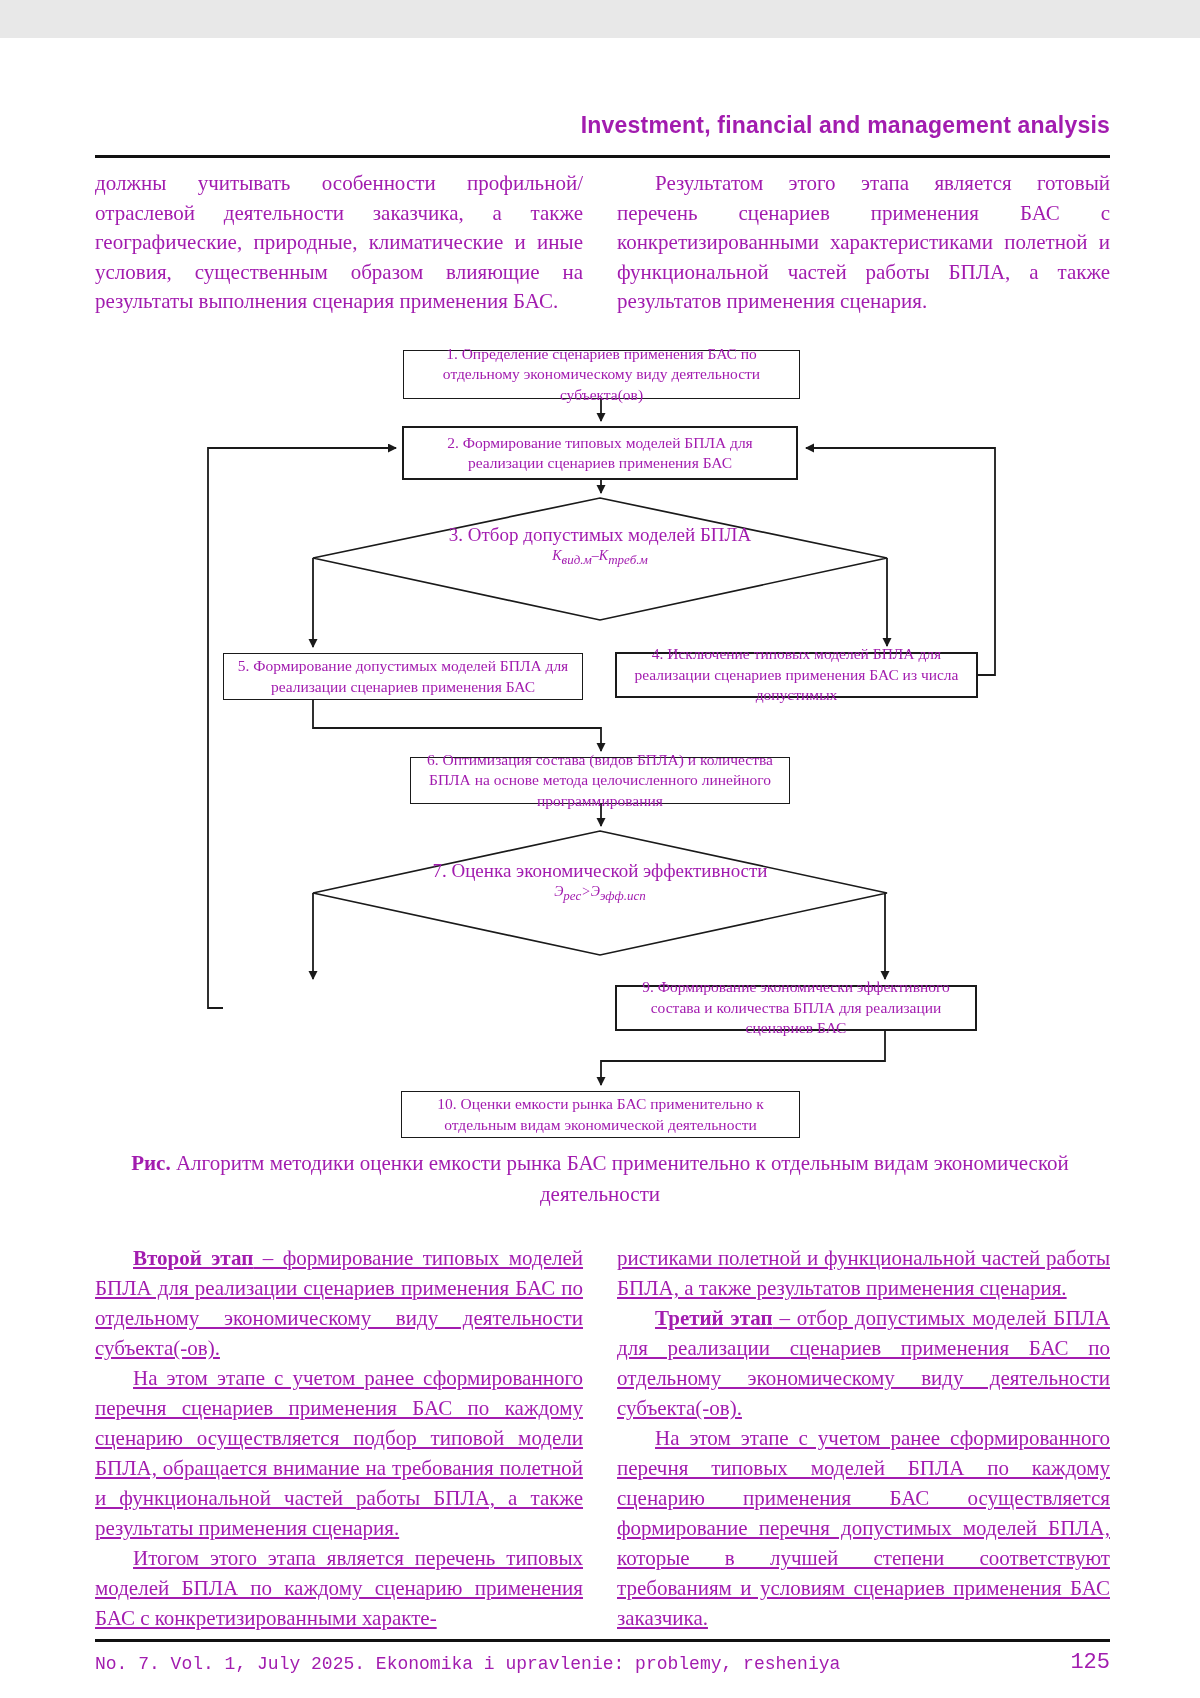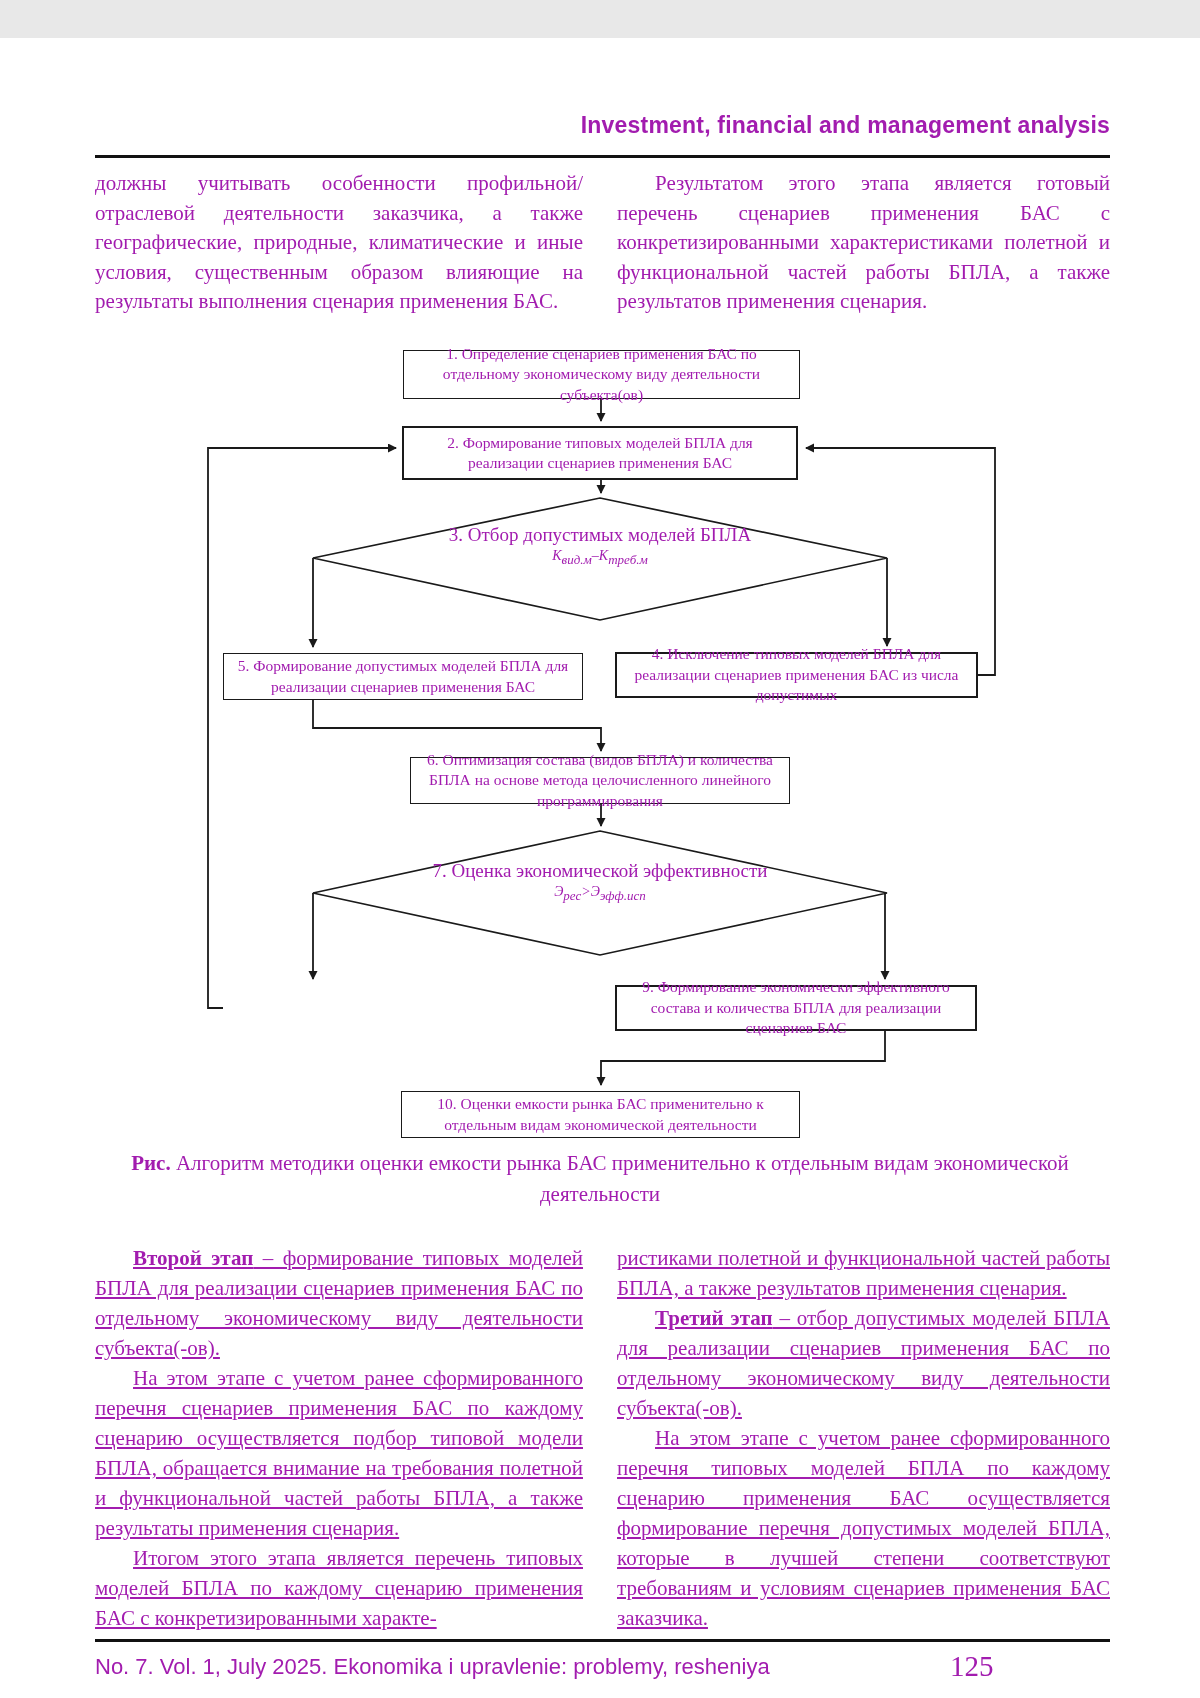--- a/index.html
+++ b/index.html
@@ -48,27 +48,27 @@
     text-align:center;font-size:21px;line-height:31px;
   }
   
   .body-col{position:absolute;top:1205px;font-size:21px;line-height:30px;text-align:justify;text-decoration:underline;}
   .body-col.left{left:95px;width:488px;}
   .body-col.right{left:617px;width:493px;}
   .body-col p{margin:0;}
   
   .footer-journal{
     position:absolute;left:95px;top:1616px;width:860px;
-    font-family:Liberation Sans, sans-serif;
-    font-size:22px;
+    font-family:Liberation Mono, monospace;
+    font-size:18px;
   }
   .footer-page{
-    position:absolute;left:950px;top:1612px;width:160px;text-align:left;
-    font-family:Liberation Serif, serif;
-    font-size:29px;
+    position:absolute;left:950px;top:1612px;width:160px;text-align:right;
+    font-family:Liberation Mono, monospace;
+    font-size:22px;
   }
 </style>
 </head>
 <body>
 
 <div class="page">
 
   <div class="running-head">Investment, financial and management analysis</div>
   <div class="rule top"></div>
 

